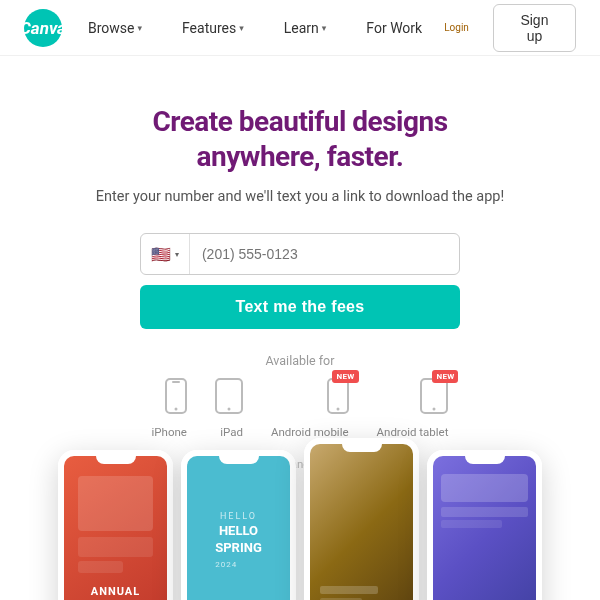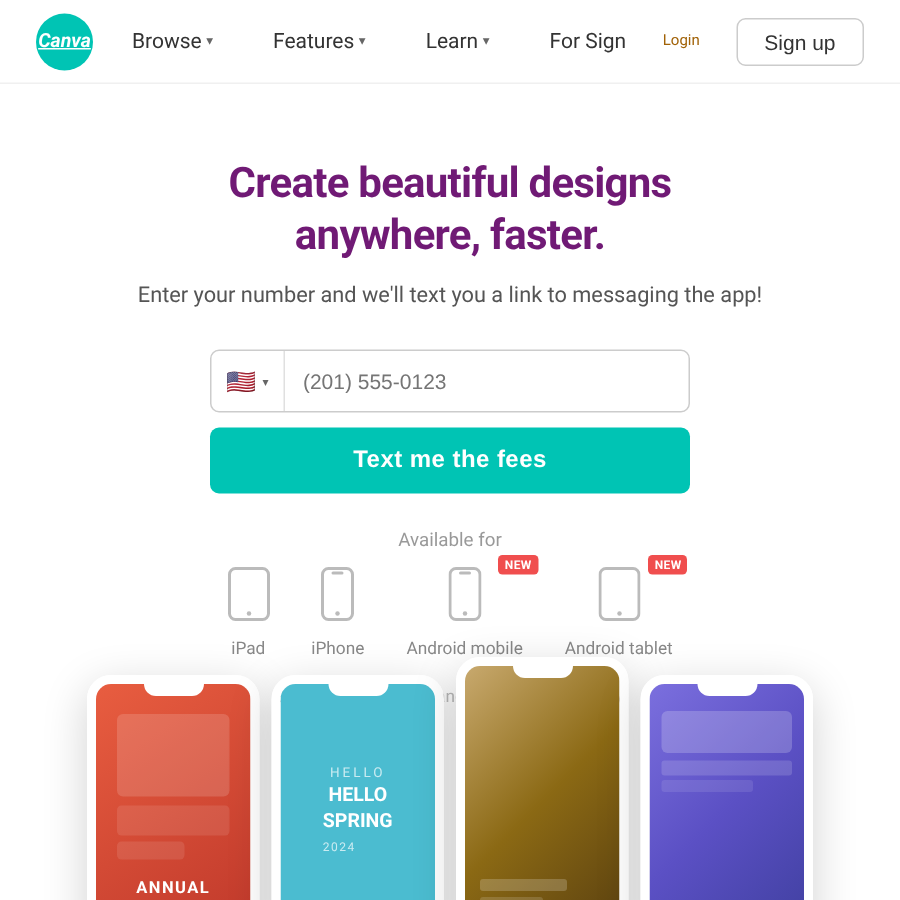--- a/index.html
+++ b/index.html
@@ -26,24 +26,23 @@
       background: #00c4b4;
       border-radius: 50%;
       display: flex;
       align-items: center;
       justify-content: center;
       margin-right: 16px;
       flex-shrink: 0;
     }
     .logo-text {
       color: white;
-      font-size: 13px;
+      font-size: 17px;
       font-weight: 700;
       font-style: italic;
-      text-decoration: underline;
     }
     .nav-links {
       display: flex;
       align-items: center;
       gap: 20px;
       flex: 1;
     }
     .nav-item {
       display: flex;
       align-items: center;
@@ -172,21 +171,21 @@
       color: #999;
     }
     .device-icons {
       display: flex;
       align-items: flex-start;
       gap: 28px;
     }
     .device-item {
       display: flex;
       flex-direction: column;
-      align-items: center;
+      align-items: flex-end;
       gap: 6px;
       position: relative;
     }
     .device-icon {
       font-size: 28px;
       color: #bbb;
       line-height: 1;
     }
     .device-label {
       font-size: 11.5px;
@@ -312,67 +311,67 @@
     </div>
     <div class="nav-item">
       <span>Features</span>
       <span class="chevron">▾</span>
     </div>
     <div class="nav-item">
       <span>Learn</span>
       <span class="chevron">▾</span>
     </div>
     <div class="nav-item">
-      <span>For Sign</span>
+      <span>For Work</span>
     </div>
   </div>
   <div class="nav-right">
     <span class="login-btn">Login</span>
     <button class="signup-btn">Sign up</button>
   </div>
 </nav>
 
 <section class="hero">
   <h1 class="hero-title">Create beautiful designs<br>anywhere, faster.</h1>
-  <p class="hero-subtitle">Enter your number and we'll text you a link to messaging the app!</p>
+  <p class="hero-subtitle">Enter your number and we'll text you a link to download the app!</p>
 
   <div class="phone-form">
     <div class="phone-input-wrapper">
       <div class="flag-section">
         <span class="flag-emoji">🇺🇸</span>
         <span class="flag-chevron">▾</span>
       </div>
       <input class="phone-input" type="tel" placeholder="(201) 555-0123" style="">
     </div>
     <button class="text-link-btn">Text me the fees</button>
   </div>
 
   <div class="available-section">
     <span class="available-label">Available for</span>
     <div class="device-icons">
-
-      <div class="device-item">
-        <div class="device-icon">
-          <svg width="28" height="36" viewBox="0 0 28 36" fill="none">
-            <rect x="1" y="1" width="26" height="34" rx="4" stroke="#bbb" stroke-width="2" fill="none"></rect>
-            <circle cx="14" cy="31" r="1.5" fill="#bbb"></circle>
-          </svg>
-        </div>
-        <span class="device-label">iPad</span>
-      </div>
 
       <div class="device-item">
         <div class="device-icon">
           <svg width="22" height="36" viewBox="0 0 22 36" fill="none">
             <rect x="1" y="1" width="20" height="34" rx="4" stroke="#bbb" stroke-width="2" fill="none"></rect>
             <rect x="7" y="3" width="8" height="2" rx="1" fill="#bbb"></rect>
             <circle cx="11" cy="31" r="1.5" fill="#bbb"></circle>
           </svg>
         </div>
         <span class="device-label">iPhone</span>
+      </div>
+
+      <div class="device-item">
+        <div class="device-icon">
+          <svg width="28" height="36" viewBox="0 0 28 36" fill="none">
+            <rect x="1" y="1" width="26" height="34" rx="4" stroke="#bbb" stroke-width="2" fill="none"></rect>
+            <circle cx="14" cy="31" r="1.5" fill="#bbb"></circle>
+          </svg>
+        </div>
+        <span class="device-label">iPad</span>
       </div>
 
       <div class="device-item">
         <span class="new-badge">NEW</span>
         <div class="device-icon">
           <svg width="22" height="36" viewBox="0 0 22 36" fill="none">
             <rect x="1" y="1" width="20" height="34" rx="4" stroke="#bbb" stroke-width="2" fill="none"></rect>
             <rect x="7" y="3" width="8" height="2" rx="1" fill="#bbb"></rect>
             <circle cx="11" cy="31" r="1.5" fill="#bbb"></circle>
           </svg>

